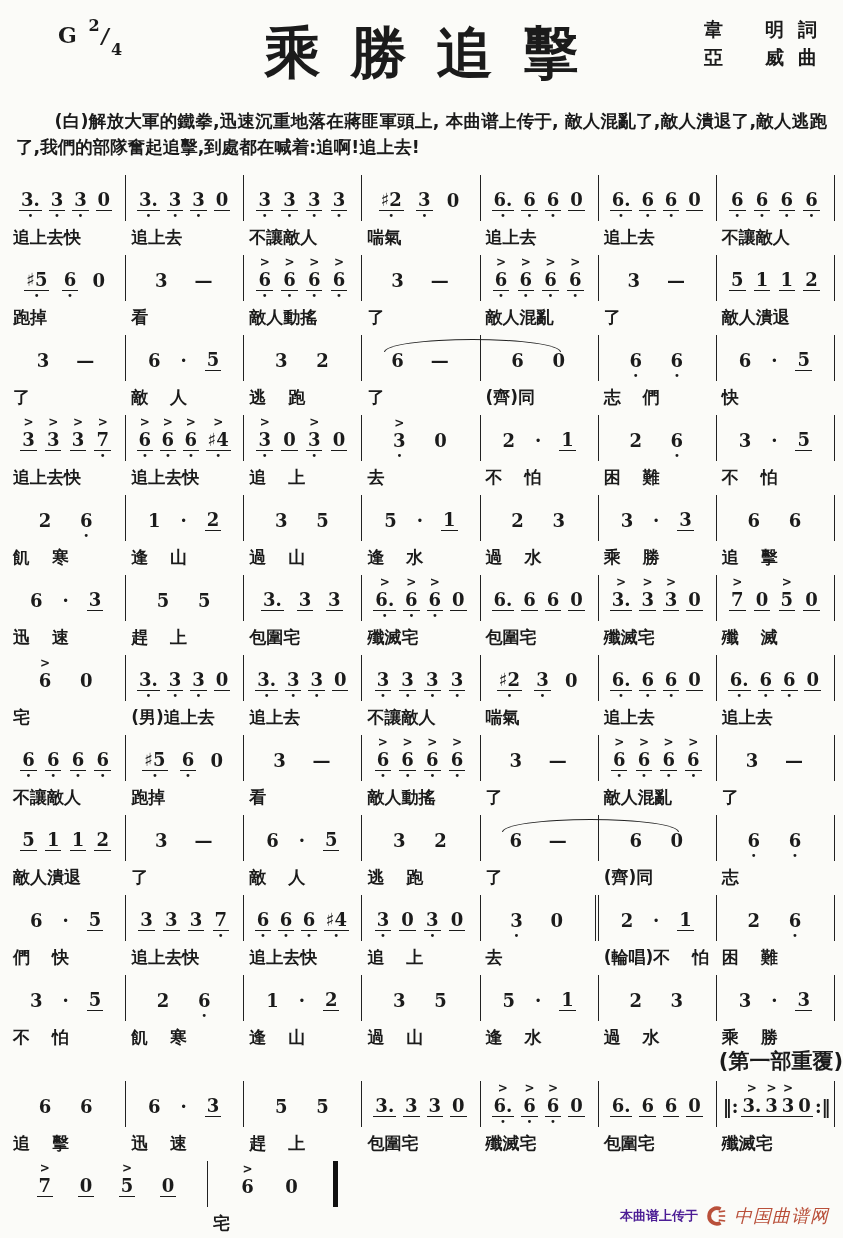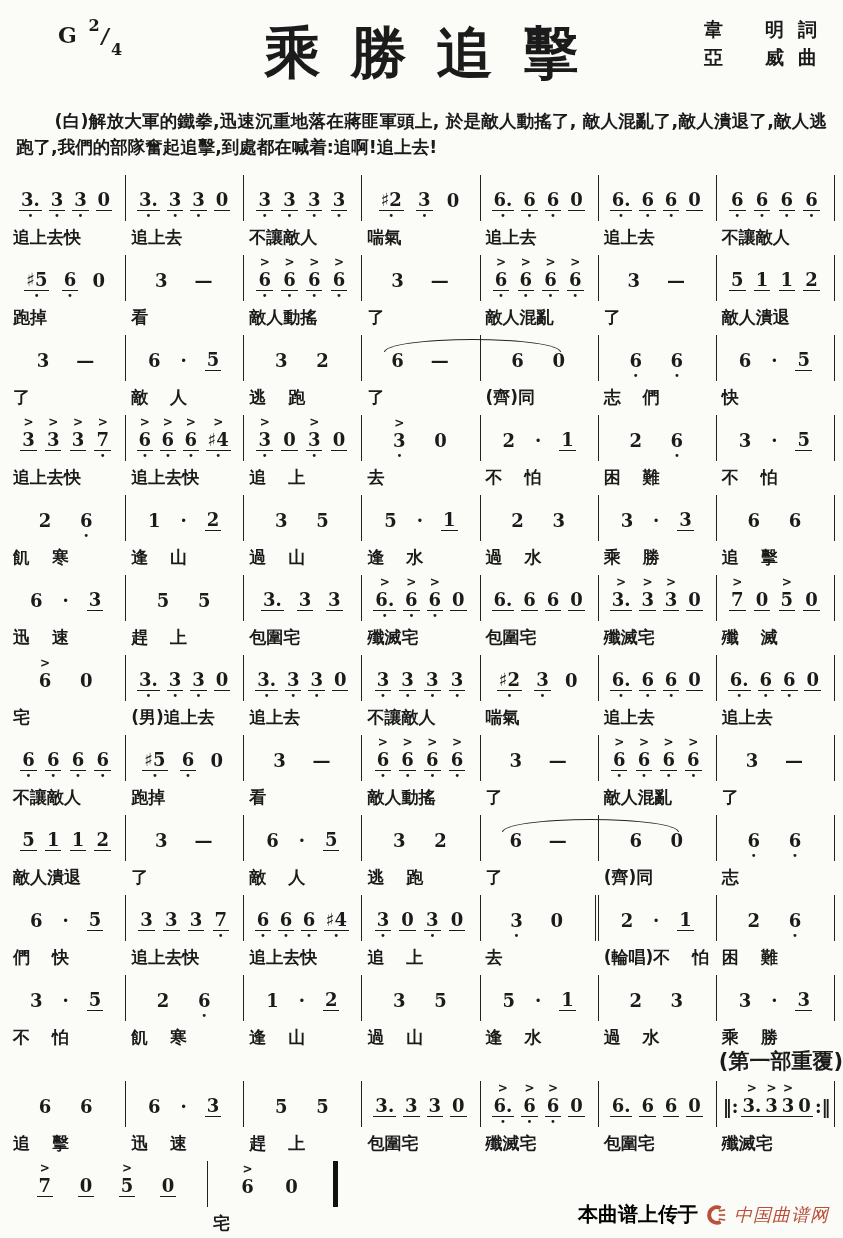--- a/index.html
+++ b/index.html
@@ -85,21 +85,21 @@
   .system.short{justify-content:flex-start;}
   .remark{
     flex:1;align-self:flex-end;
     padding:0 0 4px 56px;
     font-size:17px;font-weight:600;white-space:nowrap;
   }
   .footer{
     position:absolute;right:14px;bottom:10px;
     display:flex;align-items:center;gap:7px;
   }
-  .footer-label{font-size:20px;font-weight:700;color:#000000;}
+  .footer-label{font-size:13px;font-weight:700;color:#4c1d95;}
   .site-logo{width:22px;height:22px;display:block;}
   .footer-site{
     font-size:18px;font-weight:400;font-style:italic;
     color:#b9503a;letter-spacing:1px;
     font-family:"DejaVu Serif", serif;
   }
 </style>
 </head>
 <body>
 
@@ -118,21 +118,21 @@
         <span>詞</span>
       </div>
       <div class="credit-row">
         <span>亞</span>
         <span>威</span>
         <span>曲</span>
       </div>
     </div>
   </div>
 
-  <div class="intro">(白)解放大軍的鐵拳,迅速沉重地落在蔣匪軍頭上, 於是敵人動搖了, 敵人混亂了,敵人潰退了,敵人逃跑了,我們的部隊奮起追擊,到處都在喊着:追啊!追上去!</div>
+  <div class="intro">(白)解放大軍的鐵拳,迅速沉重地落在蔣匪軍頭上, 本曲谱上传于, 敵人混亂了,敵人潰退了,敵人逃跑了,我們的部隊奮起追擊,到處都在喊着:追啊!追上去!</div>
 
   <div class="score">
       <div class="system">
         <div class="measure">
           <div class="mtop">
             <span class="tok">
               <span class="tk-a"></span>
               <span class="tk-m u">3.</span>
               <span class="tk-d">•</span>
             </span>

